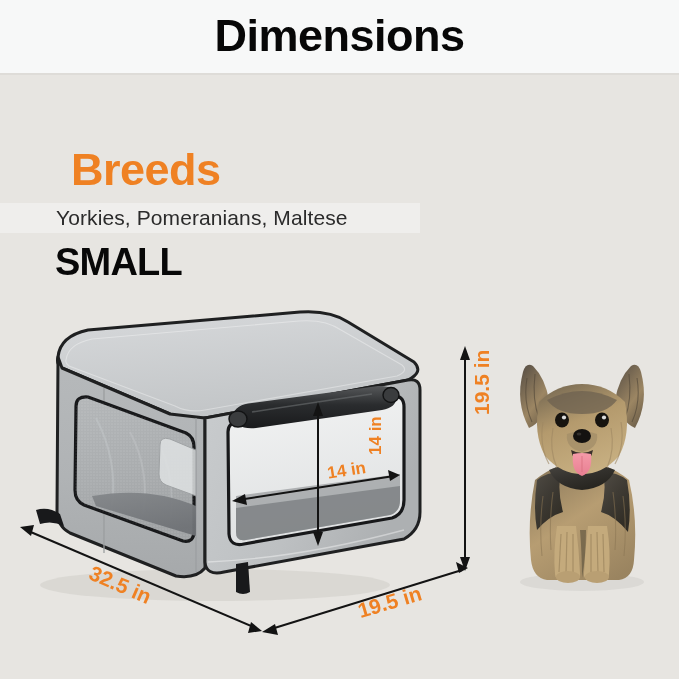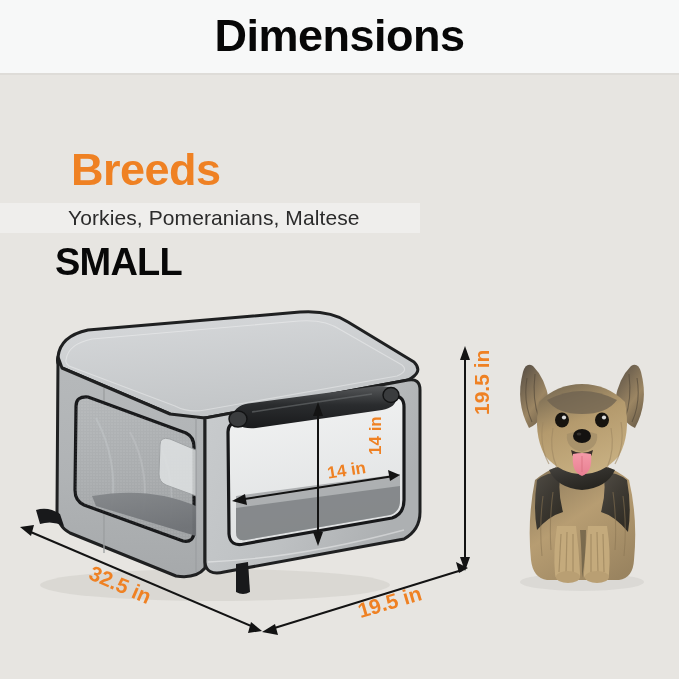--- a/index.html
+++ b/index.html
@@ -33,21 +33,21 @@
     background:#efeeec;
   }
   .breeds-title{
     position:absolute;left:58px;top:145px;
     font-size:45px;font-weight:bold;color:#ef8123;
     letter-spacing:-0.5px;line-height:50px;margin-left:13px;
   }
   .breeds-list{
     position:absolute;left:56px;top:205px;
     font-size:21px;font-weight:400;color:#2b2b2b;
-    line-height:26px;letter-spacing:0.1px;margin-left:12px;
+    line-height:26px;letter-spacing:0.1px;
   }
   .size-label{
     position:absolute;left:55px;top:238px;
     font-size:38px;font-weight:bold;color:#080808;
     letter-spacing:-0.8px;line-height:48px;
   }
 
   
   .crate-art{position:absolute;left:0;top:300px;width:500px;height:350px;}
   .dog-art{position:absolute;left:487px;top:330px;width:190px;height:270px;}

